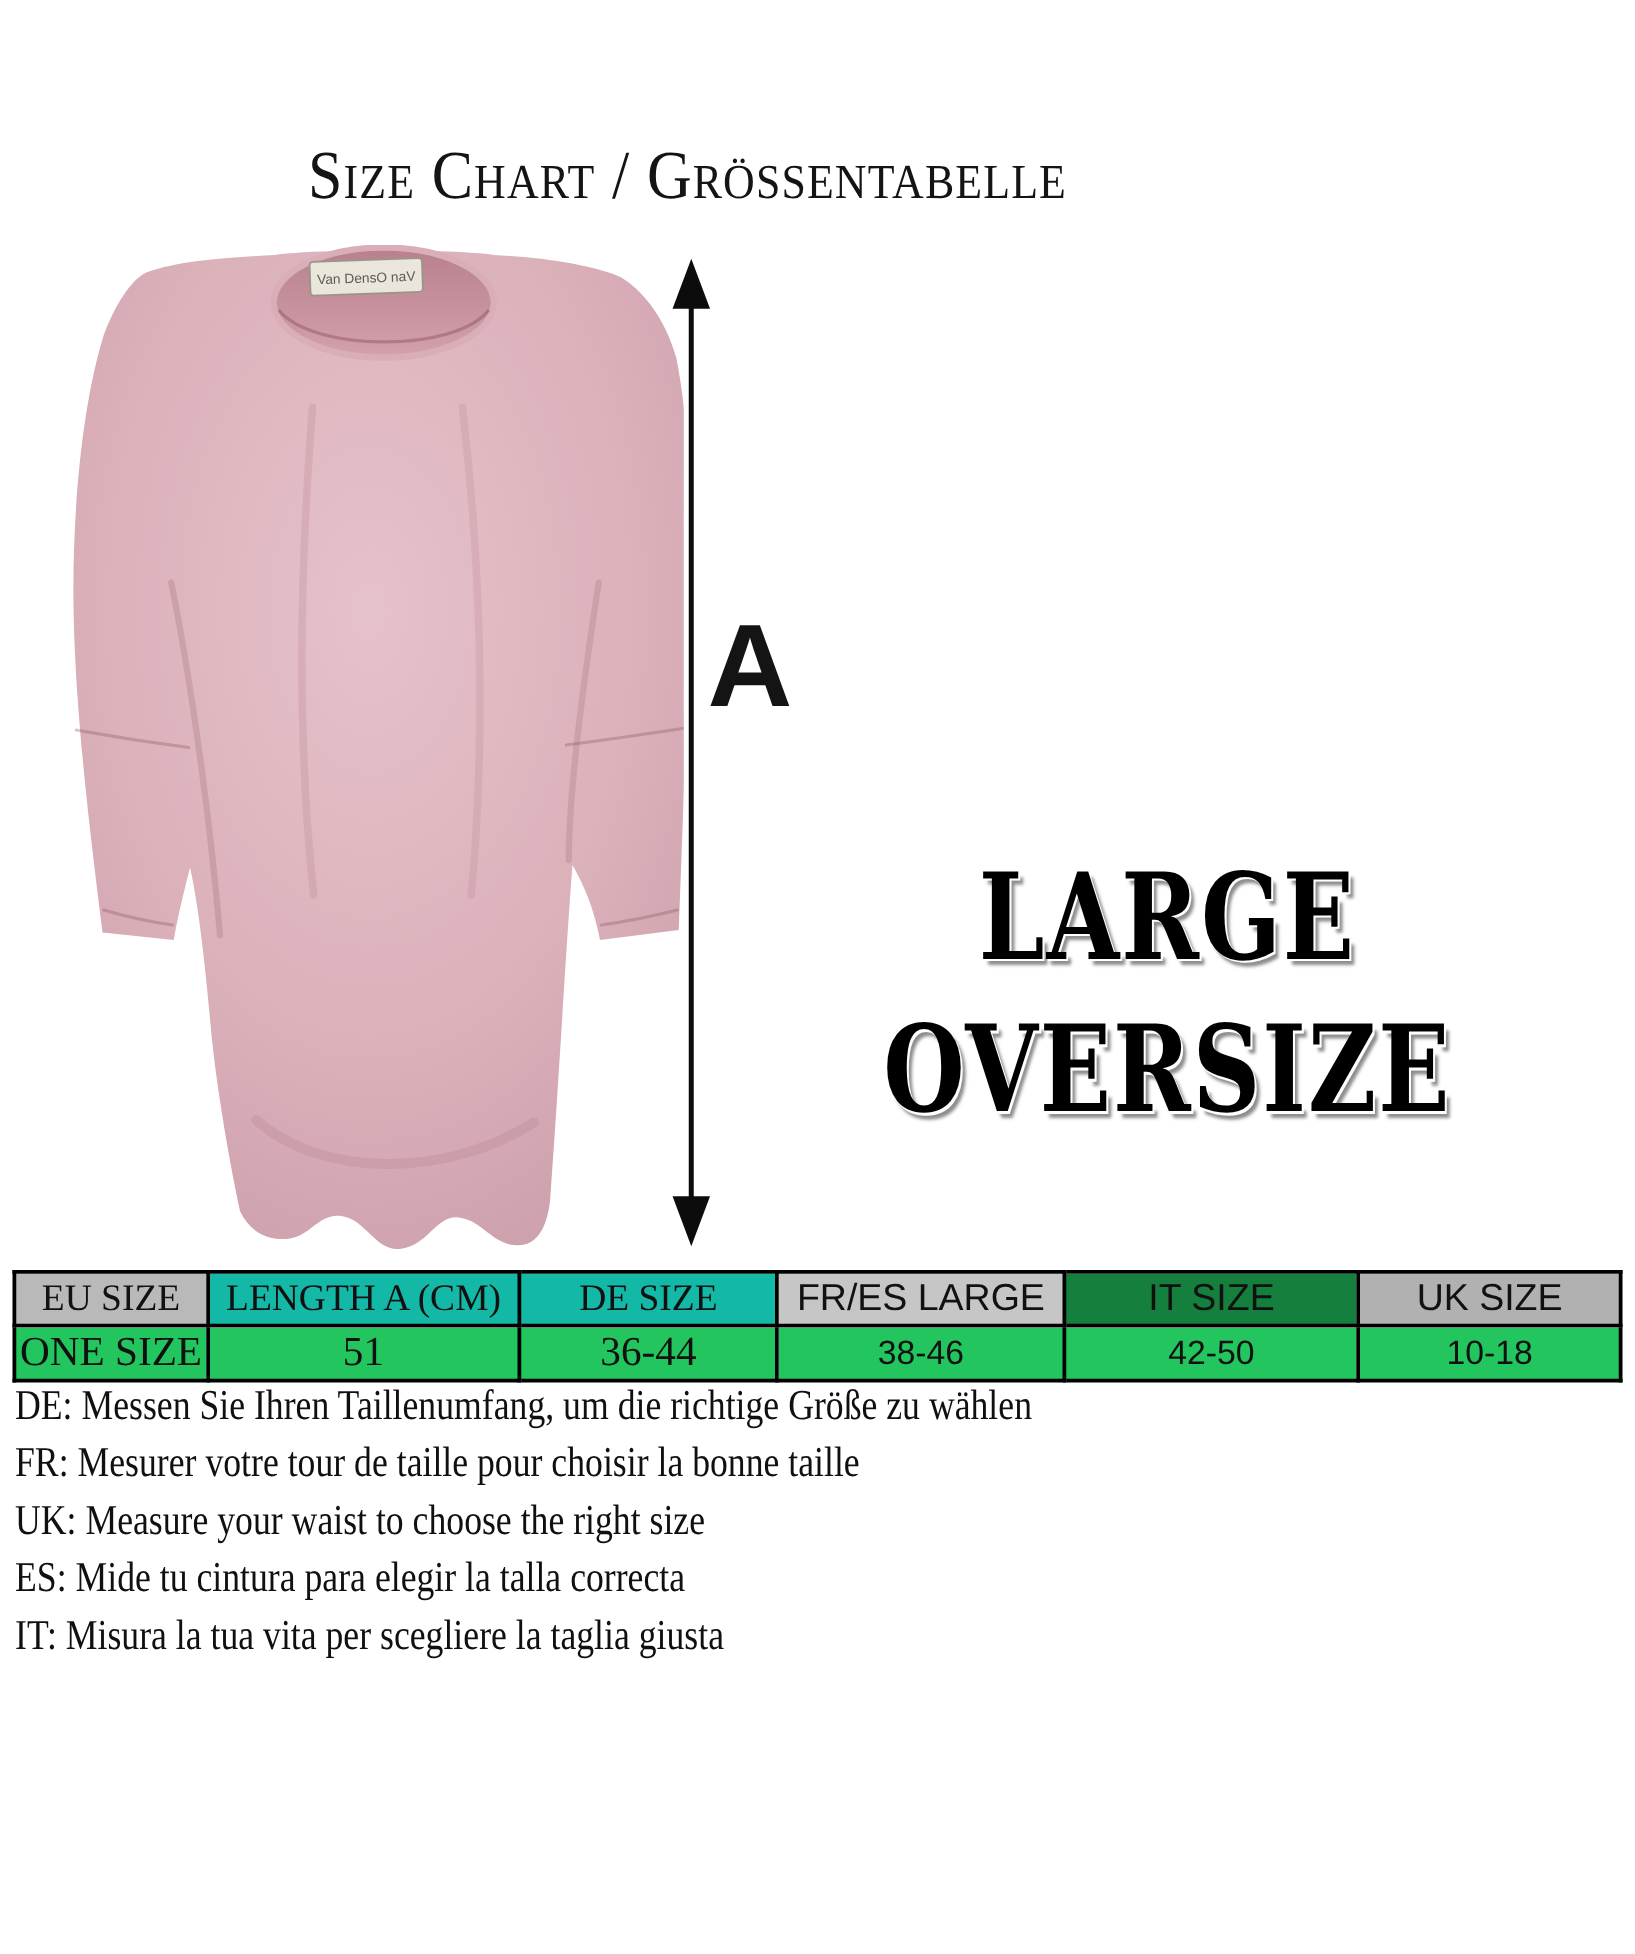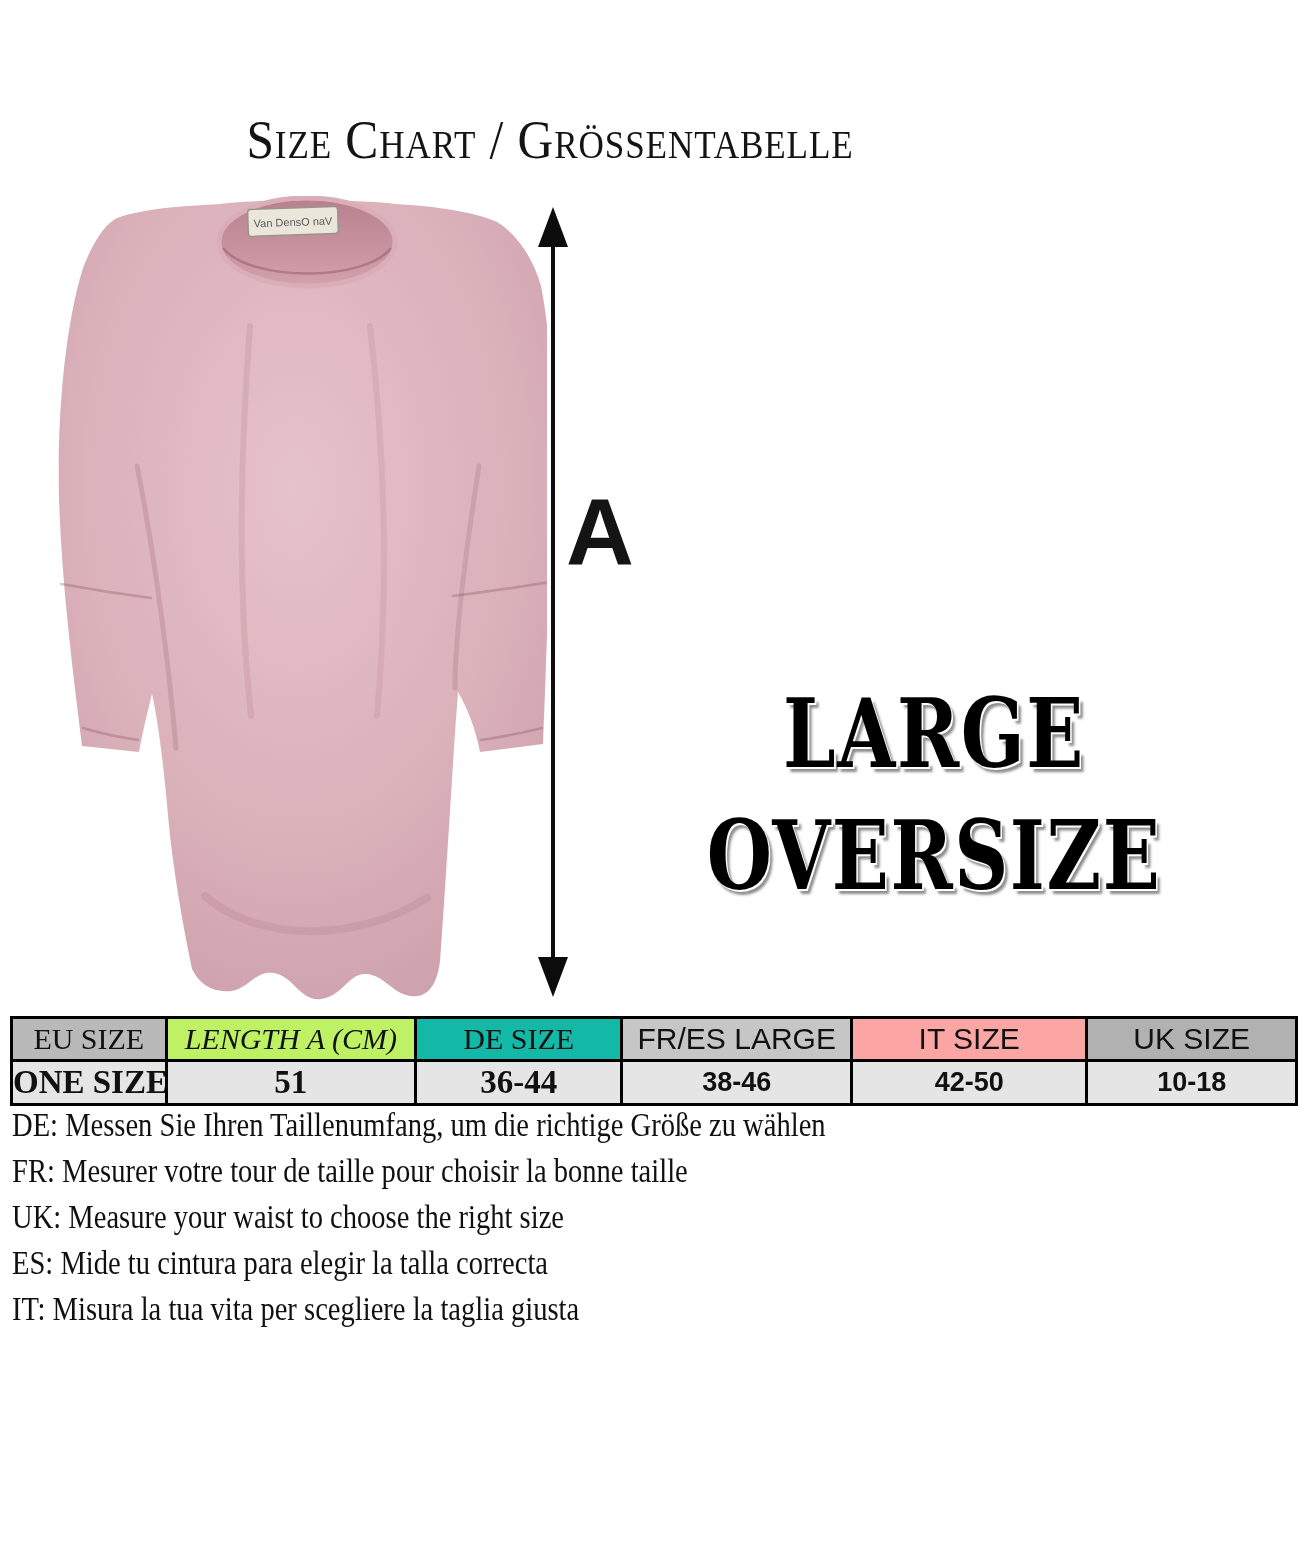--- a/index.html
+++ b/index.html
@@ -63,21 +63,21 @@
   
   table.size-table{
     position:absolute;left:10px;top:1016px;width:1288px;
     border-collapse:collapse;table-layout:fixed;background:#fff;
   }
   .size-table th,.size-table td{
     border:3px solid #000;text-align:center;vertical-align:middle;padding:0;
     overflow:hidden;white-space:nowrap;
   }
   .size-table th{height:40px;font-weight:400;font-size:30px;}
-  .size-table td{height:41px;font-size:33px;background:#e5e5e5;font-weight:bold;}
+  .size-table td{height:41px;font-size:33px;background:#22c55e;}
   .f-serif{font-family:"Liberation Serif", serif;}
   .f-sans{font-family:"Liberation Sans", sans-serif;}
   .size-table td.f-sans{font-size:27px;}
   
   .notes{
     position:absolute;left:12px;top:1102px;
     font-family:"Liberation Serif", serif;
     font-size:34px;line-height:46px;color:#101010;
     transform:scaleX(0.84);transform-origin:0 0;
     white-space:nowrap;
@@ -167,24 +167,24 @@
       <col style="width:12.03%">
         <col style="width:19.41%">
         <col style="width:16.07%">
       <col style="width:17.86%">
         <col style="width:18.32%">
         <col style="width:16.31%">
     </colgroup>
     <thead>
       <tr>
         <th class="f-serif" style="background: rgb(185, 185, 185);">EU SIZE</th>
-        <th class="f-serif" style="background: #bef264; font-style: italic;">LENGTH A (CM)</th>
+        <th class="f-serif" style="background: #14b8a6;">LENGTH A (CM)</th>
         <th class="f-serif" style="background: #14b8a6;">DE SIZE</th>
         <th class="f-sans" style="background: rgb(198, 198, 198);">FR/ES LARGE</th>
-        <th class="f-sans" style="background: #fca5a5;">IT SIZE</th>
+        <th class="f-sans" style="background: #15803d;">IT SIZE</th>
         <th class="f-sans" style="background: rgb(177, 177, 177);">UK SIZE</th>
       </tr>
     </thead>
     <tbody>
       <tr>
         <td class="f-serif">ONE SIZE</td>
         <td class="f-serif">51</td>
         <td class="f-serif">36-44</td>
         <td class="f-sans">38-46</td>
         <td class="f-sans">42-50</td>

